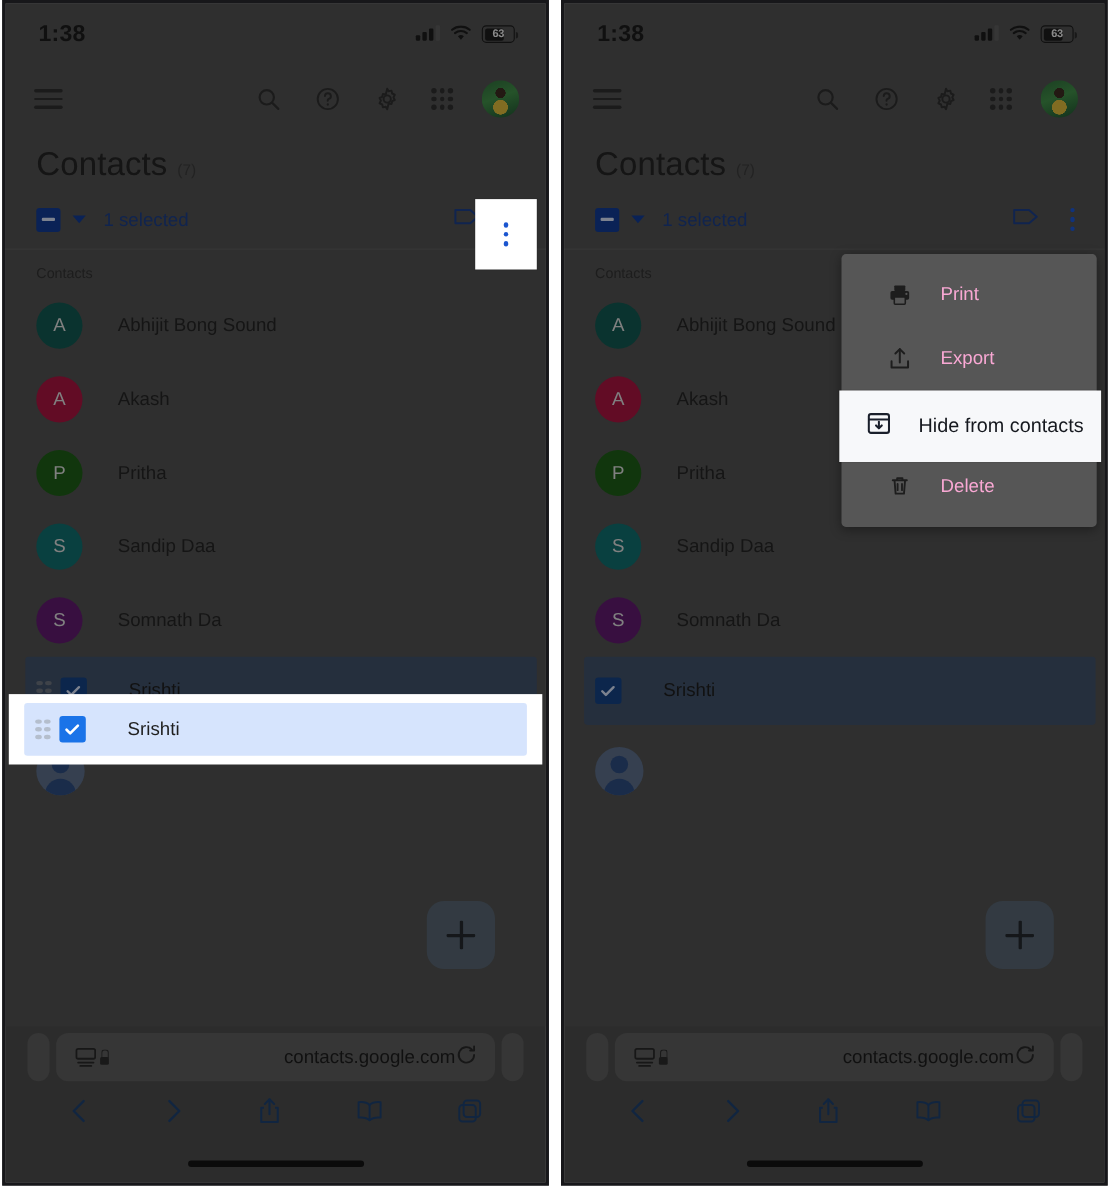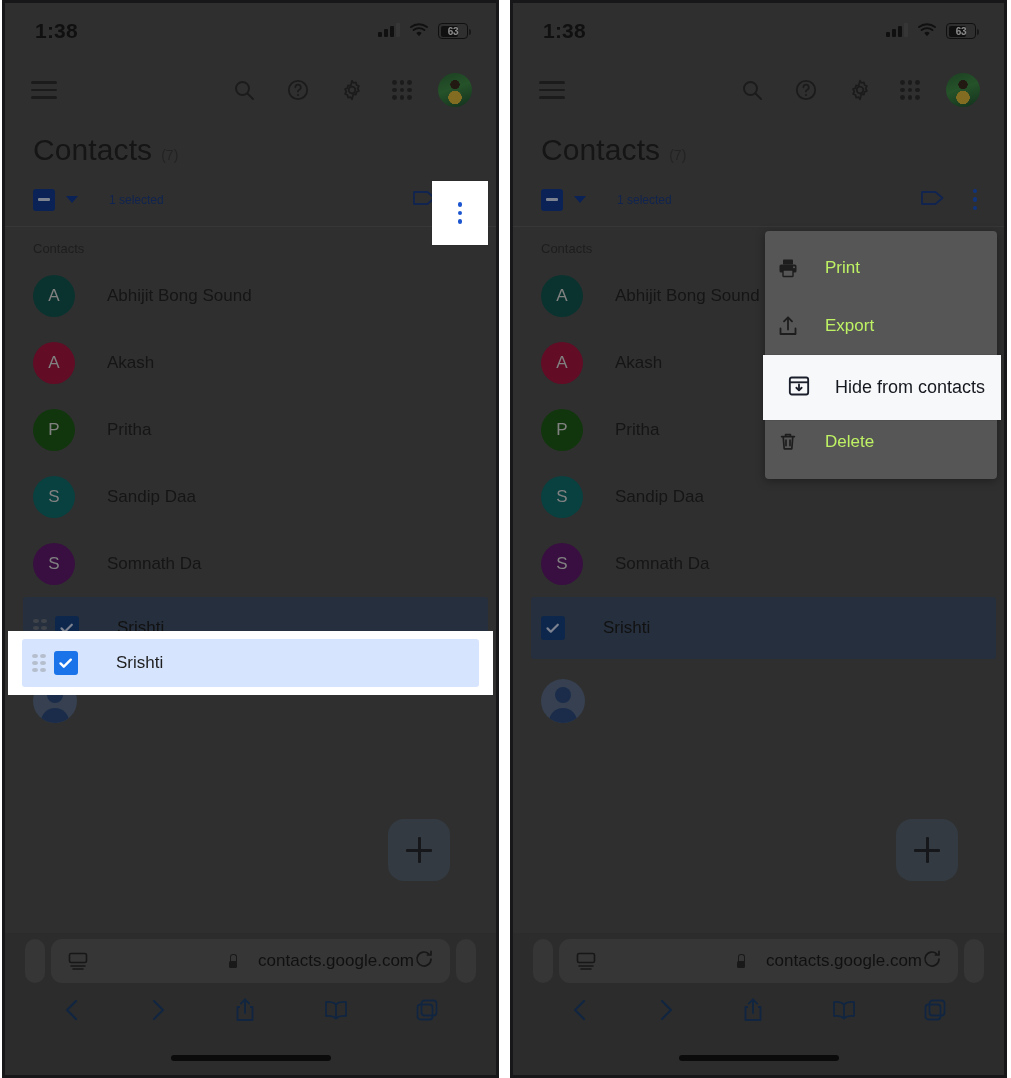--- a/index.html
+++ b/index.html
@@ -138,22 +138,22 @@
     display:flex; align-items:center; justify-content:center;
   }
   .sel-check .dash { width: 12px; height: 2.6px; background:#cfd9ee; border-radius:1px; }
   .caret {
     width: 0; height: 0; margin-left: 11px;
     border-left: 6px solid transparent;
     border-right: 6px solid transparent;
     border-top: 7px solid #11398f;
   }
   .sel-text {
-    margin-left: 31px;
-    font-size: 12px; color: #1b3c84;
+    margin-left: 16px;
+    font-size: 17px; color: #1b3c84;
   }
   .selbar-spacer { flex: 1; }
   .label-icon { color: #1b3c84; margin-right: 18px; }
   .kebab {
     width: 22px; height: 34px;
     display:flex; flex-direction: column; align-items:center; justify-content:center; gap: 4px;
   }
   .kebab i { width: 4.4px; height: 4.4px; border-radius: 50%; background: #1b55cf; display:block; }
 
   
@@ -279,21 +279,21 @@
     height: 44px;
     background: #5a5a5a;
     border-radius: 11px;
     display:flex; align-items:center;
     padding: 0 16px;
   }
   .url-left { color: #272727; display:flex; align-items:center; }
   .url-text {
     flex: 1; text-align: center;
     font-size: 17px; color: #1c1c1c;
-    display:flex; align-items:center; justify-content:flex-end; gap: 20px;
+    display:flex; align-items:center; justify-content:space-between; gap: 20px;
   }
   .lock { width: 11px; height: 14px; position: relative; display:inline-block; }
   .lock::before {
     content:""; position:absolute; left:1.5px; bottom:0; width:8px; height:7px;
     background:#2b2b2b; border-radius:1.5px;
   }
   .lock::after {
     content:""; position:absolute; left:3px; top:0; width:5px; height:7px;
     border: 1.6px solid #2b2b2b; border-bottom: none; border-radius: 3px 3px 0 0;
   }
@@ -322,22 +322,22 @@
     width: 232px;
     background: #565656;
     border-radius: 4px;
     box-shadow: 0 2px 10px rgba(0,0,0,.35);
     padding: 8px 0;
     z-index: 30;
   }
   .menu-item {
     height: 58px;
     display:flex; align-items:center;
-    padding-left: 10px;
-    color: #bef264;
+    padding-left: 40px;
+    color: #f9a8d4;
     font-size: 17px;
   }
   .menu-item .mi-icon {
     width: 26px; display:flex; align-items:center; justify-content:center;
     color: #1d1d1d; margin-right: 24px;
   }
   
   .menu-highlight {
     position: absolute;
     left: 250px; top: 352px;

